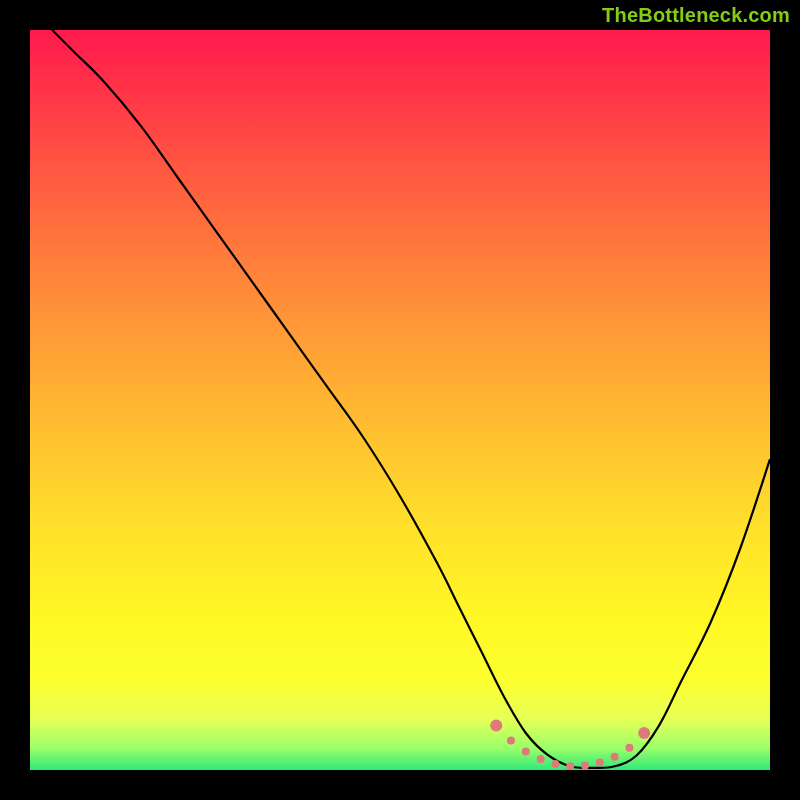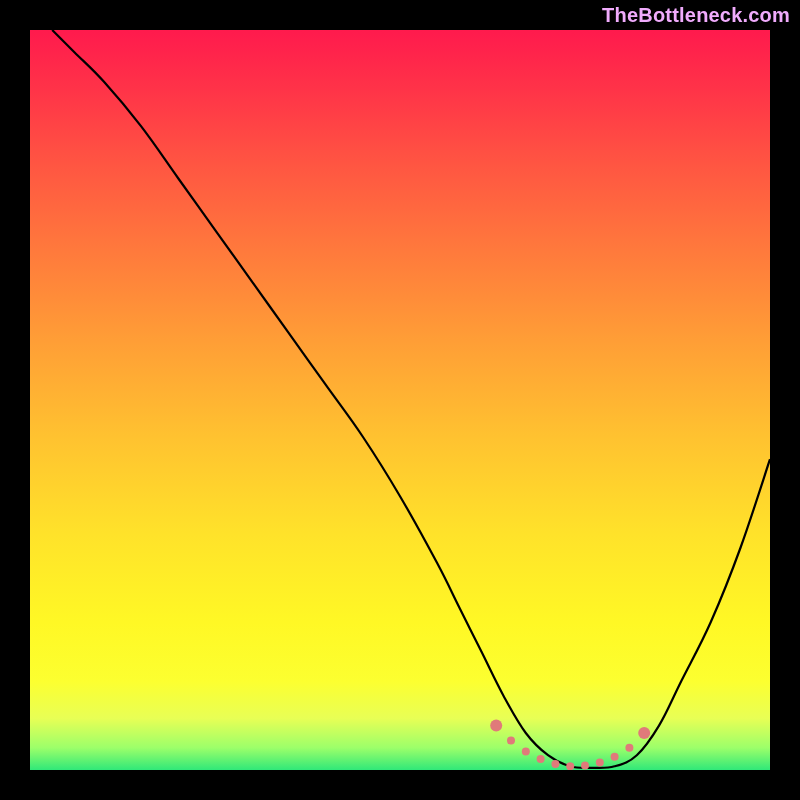--- a/index.html
+++ b/index.html
@@ -14,21 +14,21 @@
   .frame {
     position: relative;
     width: 800px;
     height: 800px;
     background: #000;
   }
   .watermark {
     position: absolute;
     top: 4px;
     right: 10px;
-    color: #f0abfc;
+    color: #84cc16;
     font-size: 20px;
     font-weight: 600;
     letter-spacing: 0.2px;
     z-index: 5;
   }
   .plot-area {
     position: absolute;
     left: 30px;
     top: 30px;
     width: 740px;

